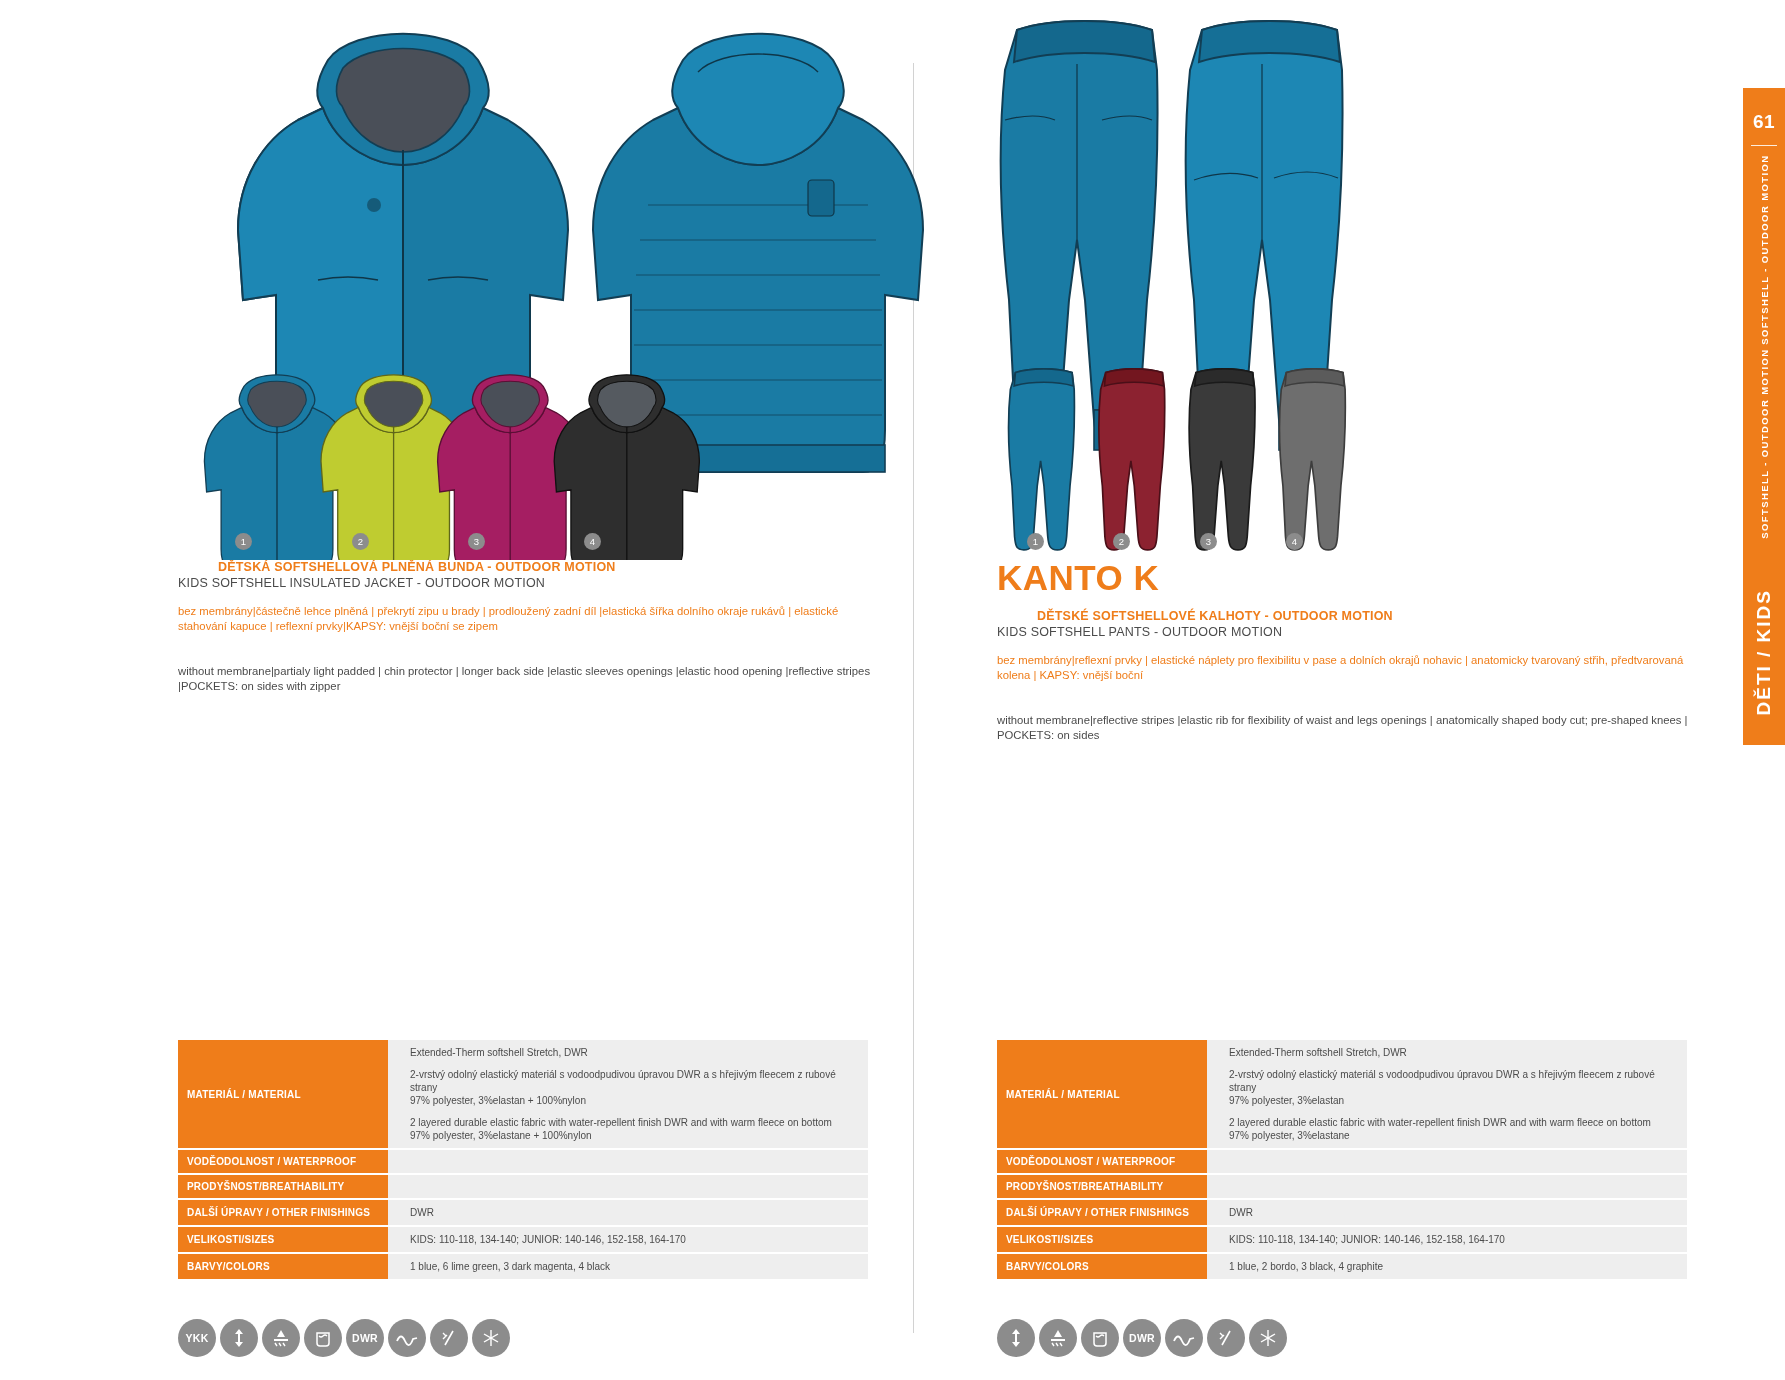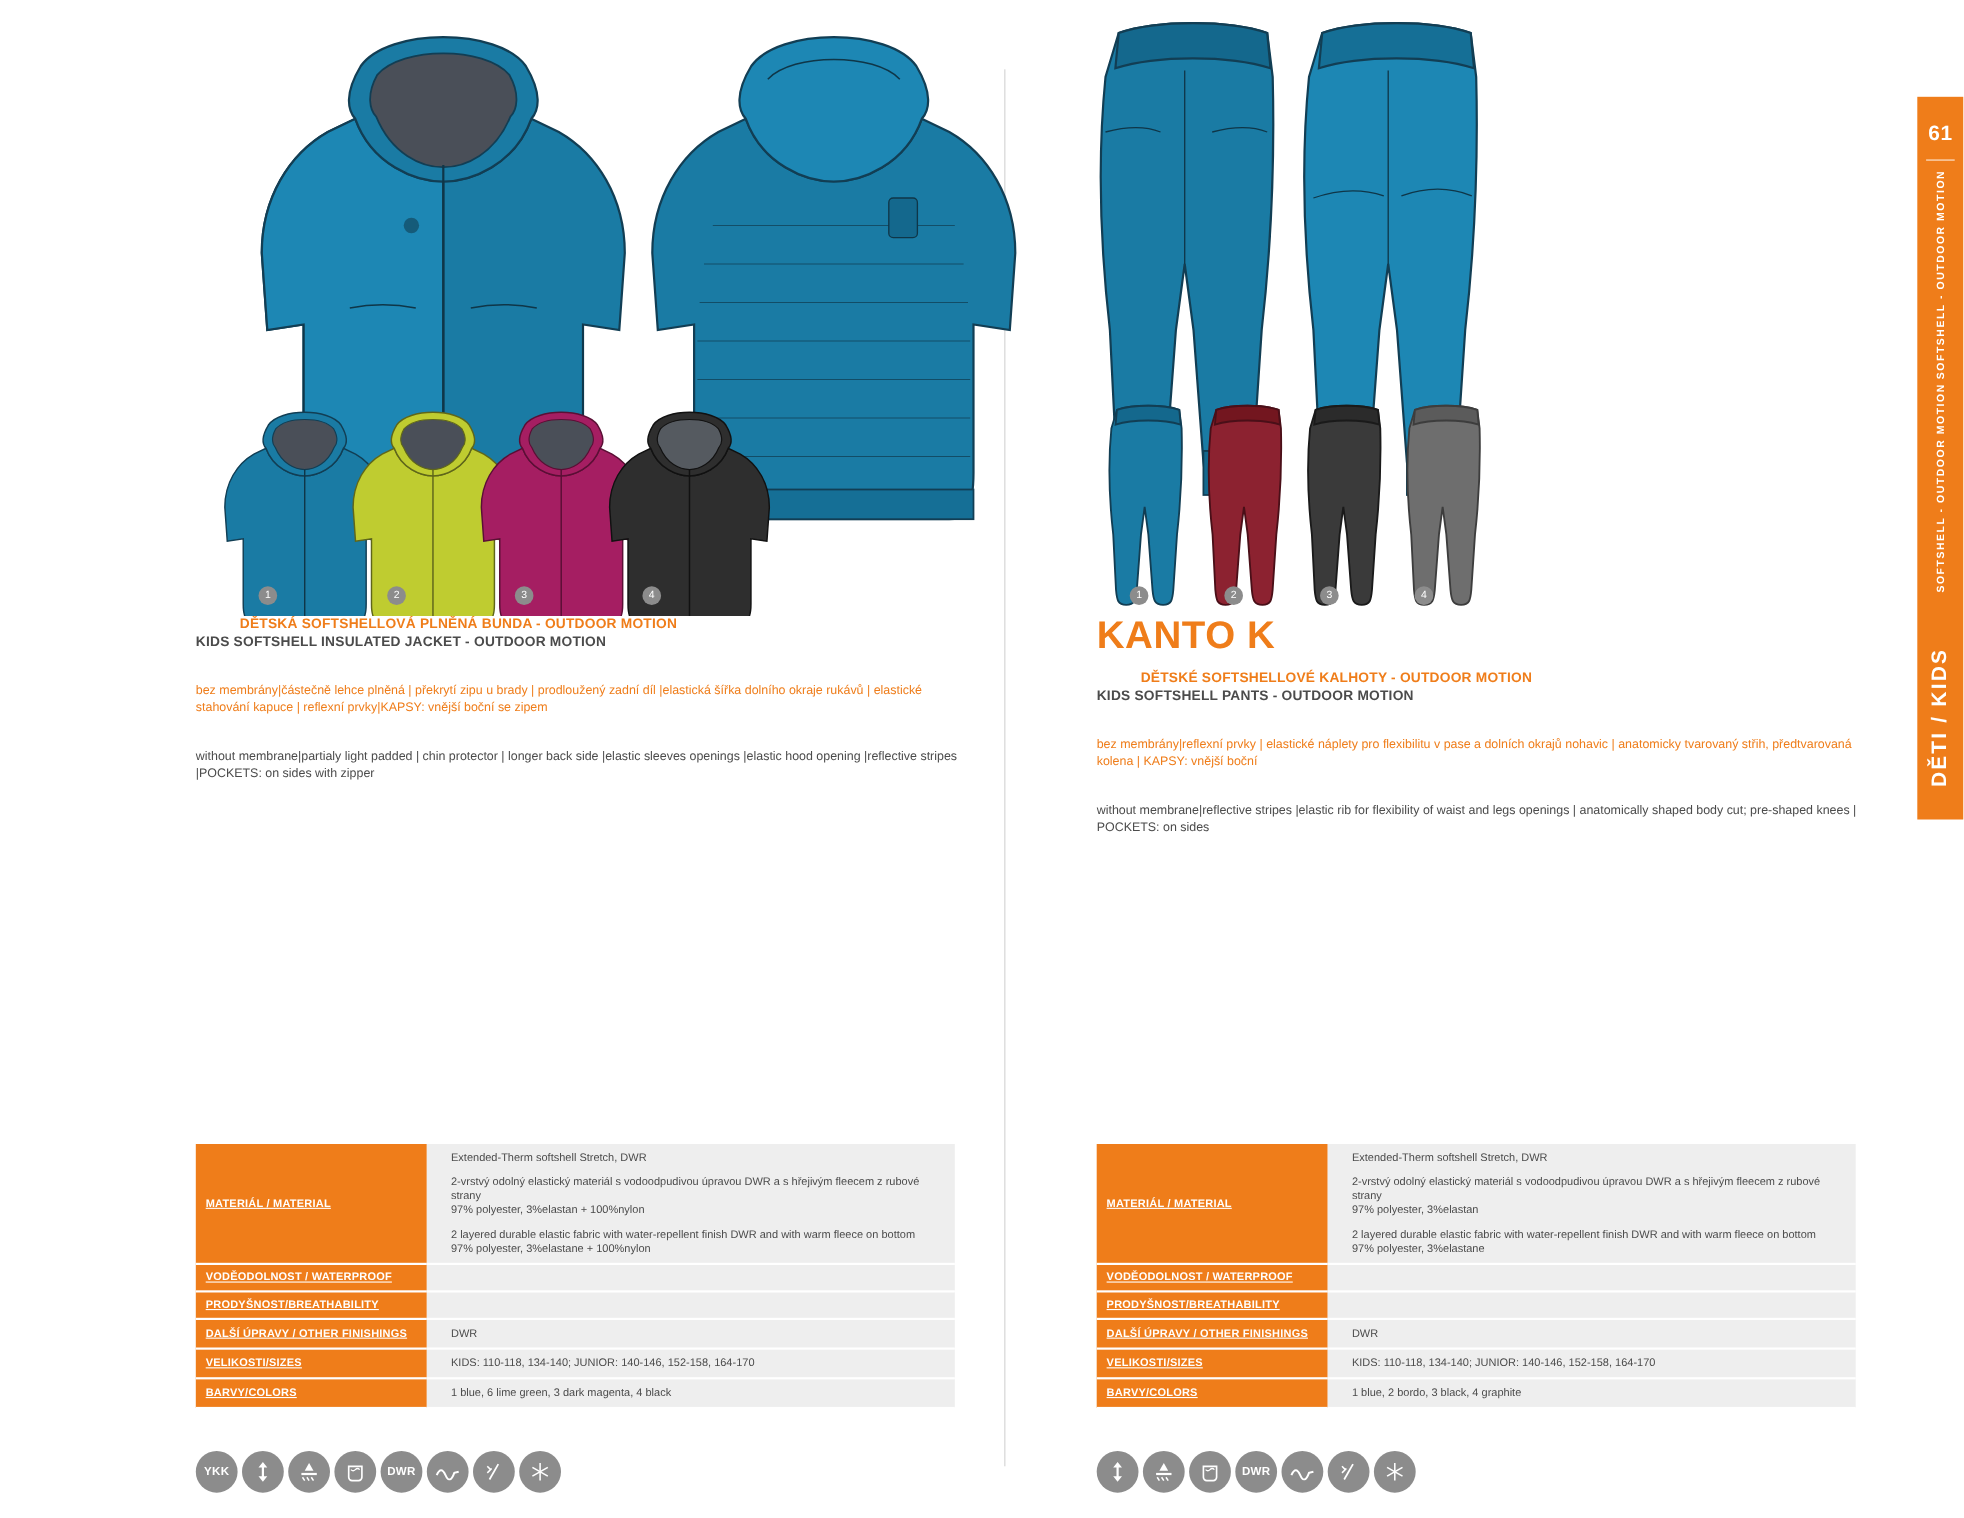--- a/index.html
+++ b/index.html
@@ -95,23 +95,23 @@
     color: #ef7d1a;
     font-size: 12.5px;
     font-weight: bold;
     letter-spacing: .2px;
     margin-bottom: 2px;
     padding-left: 40px;
   }
   .sub-en {
     color: #4b4b4b;
     font-size: 12.5px;
-    font-weight: bold;
+    font-weight: normal;
     letter-spacing: .2px;
-    margin-bottom: 31px;
+    margin-bottom: 14px;
   }
   .desc-cz {
     color: #ef7d1a;
     font-size: 11.3px;
     line-height: 15px;
     margin-bottom: 22px;
     max-width: 700px;
   }
   .desc-en {
     color: #4b4b4b;
@@ -131,21 +131,20 @@
   .spec td { vertical-align: middle; }
   .spec .lab {
     background: #ef7d1a;
     color: #ffffff;
     font-weight: bold;
     font-size: 10px;
     letter-spacing: .2px;
     width: 192px;
     padding: 6px 9px;
     border-bottom: 2px solid #ffffff;
-    text-decoration: underline;
   }
   .spec .val {
     background: #eeeeee;
     color: #4b4b4b;
     padding: 6px 22px;
     border-bottom: 2px solid #ffffff;
     line-height: 13px;
   }
   .spec .val.empty { padding: 9px; }
   .spec .val.multi { line-height: 13px; }

